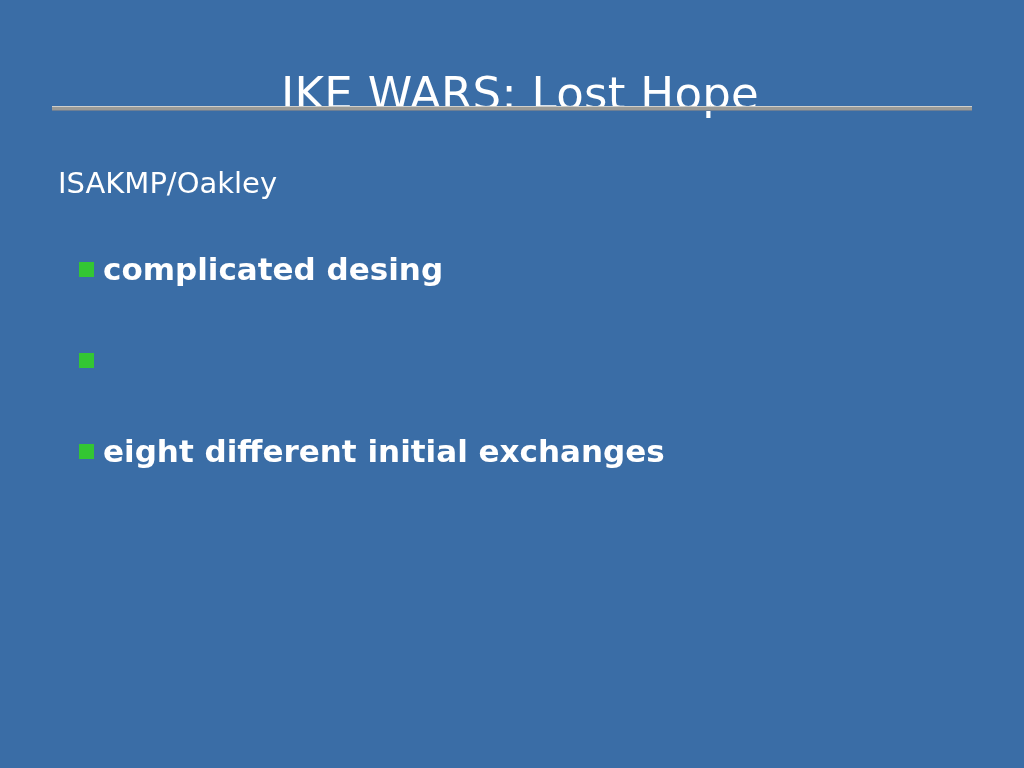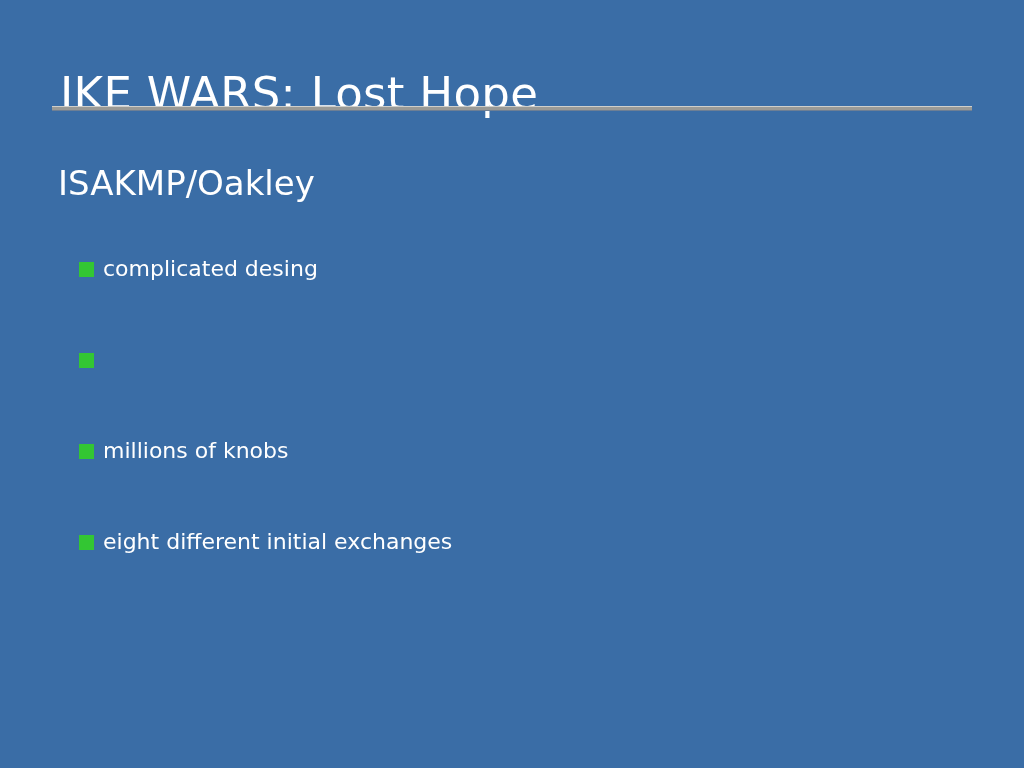--- a/index.html
+++ b/index.html
@@ -28,20 +28,21 @@
     left: 60px;
     top: 36px;
     width: 920px;
     color: #ffffff;
     font-family: "DejaVu Sans", sans-serif;
     font-size: 45px;
     font-weight: 400;
     letter-spacing: 0.3px;
     line-height: 56px;
     white-space: nowrap;
+    text-align: center;
   }
 
   
   .title-rule {
     position: absolute;
     left: 52px;
     top: 106px;
     width: 920px;
     height: 5px;
     background: #9a9a96;
@@ -50,21 +51,21 @@
     box-sizing: border-box;
   }
 
   
   .subtitle {
     position: absolute;
     left: 58px;
     top: 164px;
     color: #ffffff;
     font-family: "DejaVu Sans", sans-serif;
-    font-size: 34px;
+    font-size: 29px;
     font-weight: 400;
     line-height: 38px;
     white-space: nowrap;
   }
 
   
   .bullet-list {
     position: absolute;
     left: 79px;
     top: 250px;
@@ -89,22 +90,22 @@
     height: 15px;
     margin-top: 12px;
     margin-right: 9px;
     background: #33c633;
   }
 
   .bullet-text {
     flex: 1 1 auto;
     color: #ffffff;
     font-family: "DejaVu Sans", sans-serif;
-    font-size: 22px;
-    font-weight: 400;
+    font-size: 31px;
+    font-weight: 700;
     line-height: 38px;
     white-space: nowrap;
   }
 </style>
 </head>
 <body>
 
 <div class="slide">
 
   <h1 class="slide-title">IKE WARS: Lost Hope</h1>
@@ -117,24 +118,20 @@
 
     <li class="bullet-item">
       <span class="bullet-marker"></span>
       <span class="bullet-text">complicated desing</span>
     </li>
 
     <li class="bullet-item">
       <span class="bullet-marker"></span>
     </li>
 
-    <li class="bullet-item">
-      <span class="bullet-marker"></span>
-      <span class="bullet-text">millions of knobs</span>
-    </li>
 
     <li class="bullet-item">
       <span class="bullet-marker"></span>
       <span class="bullet-text">eight different initial exchanges</span>
     </li>
 
 
   </ul>
 
 </div>

